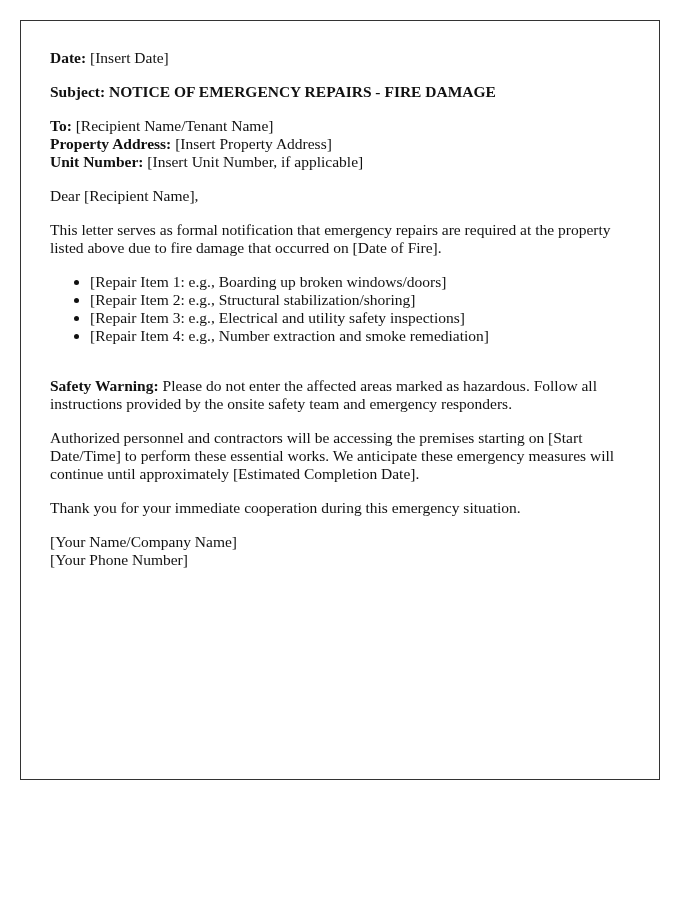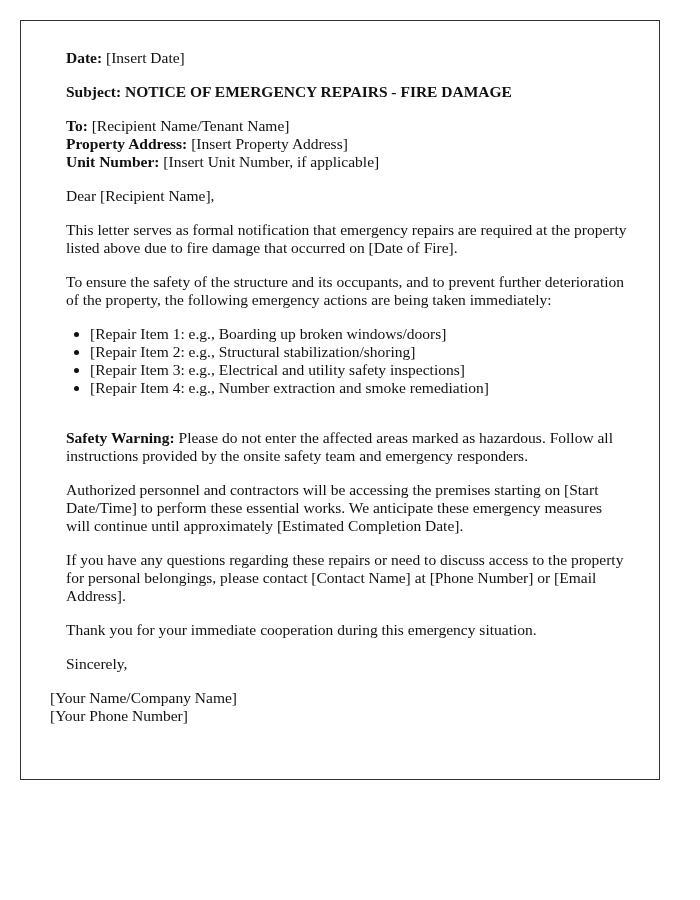--- a/index.html
+++ b/index.html
@@ -3,21 +3,21 @@
   <meta charset="utf-8">
   <style>
     html, body { margin: 0; padding: 0; background: #ffffff; }
     body { width: 700px; height: 900px; position: relative; font-family: "Liberation Serif", "DejaVu Serif", serif; color: #111; }
     .letter {
       position: absolute; left: 20px; top: 20px; width: 640px; height: 760px;
       border: 1px solid #333; box-sizing: border-box;
       padding: 28px 29px 0 29px;
       font-size: 15.5px; line-height: 18px;
     }
-    .letter p { margin: 0 0 16px 16px; }
+    .letter p { margin: 0 0 16px 0; }
     .letter b { font-weight: bold; }
     .letter ul { margin: 0 0 32px 0; padding-left: 40px; }
     .letter li { margin: 0; }
     .sig p { margin: 0; }
   </style>
 </head>
 <body>
 
 <div class="letter">
   <p><b>Date:</b> <span>[Insert Date]</span></p>
@@ -27,36 +27,33 @@
   <p>
     <b>To:</b> <span>[Recipient Name/Tenant Name]</span><br>
     <b>Property Address:</b> <span>[Insert Property Address]</span><br>
     <b>Unit Number:</b> <span>[Insert Unit Number, if applicable]</span>
   </p>
 
   <p>Dear [Recipient Name],</p>
 
   <p>This letter serves as formal notification that emergency repairs are required at the property listed above due to fire damage that occurred on [Date of Fire].</p>
 
-  <p>To ensure the safety of the structure and its occupants, and to prevent further deterioration of the property, the following emergency actions are being taken immediately:</p>
 
   <ul>
     <li>[Repair Item 1: e.g., Boarding up broken windows/doors]</li>
     <li>[Repair Item 2: e.g., Structural stabilization/shoring]</li>
     <li>[Repair Item 3: e.g., Electrical and utility safety inspections]</li>
     <li>[Repair Item 4: e.g., Number extraction and smoke remediation]</li>
   </ul>
 
   <p><b>Safety Warning:</b> <span>Please do not enter the affected areas marked as hazardous. Follow all instructions provided by the onsite safety team and emergency responders.</span></p>
 
   <p>Authorized personnel and contractors will be accessing the premises starting on [Start Date/Time] to perform these essential works. We anticipate these emergency measures will continue until approximately [Estimated Completion Date].</p>
 
-  <p>If you have any questions regarding these repairs or need to discuss access to the property for personal belongings, please contact [Contact Name] at [Phone Number] or [Email Address].</p>
 
   <p>Thank you for your immediate cooperation during this emergency situation.</p>
 
-  <p>Sincerely,</p>
 
   <div class="sig">
     <p>[Your Name/Company Name]</p>
     <p>[Your Phone Number]</p>
   </div>
 </div>
 
 </body></html>

